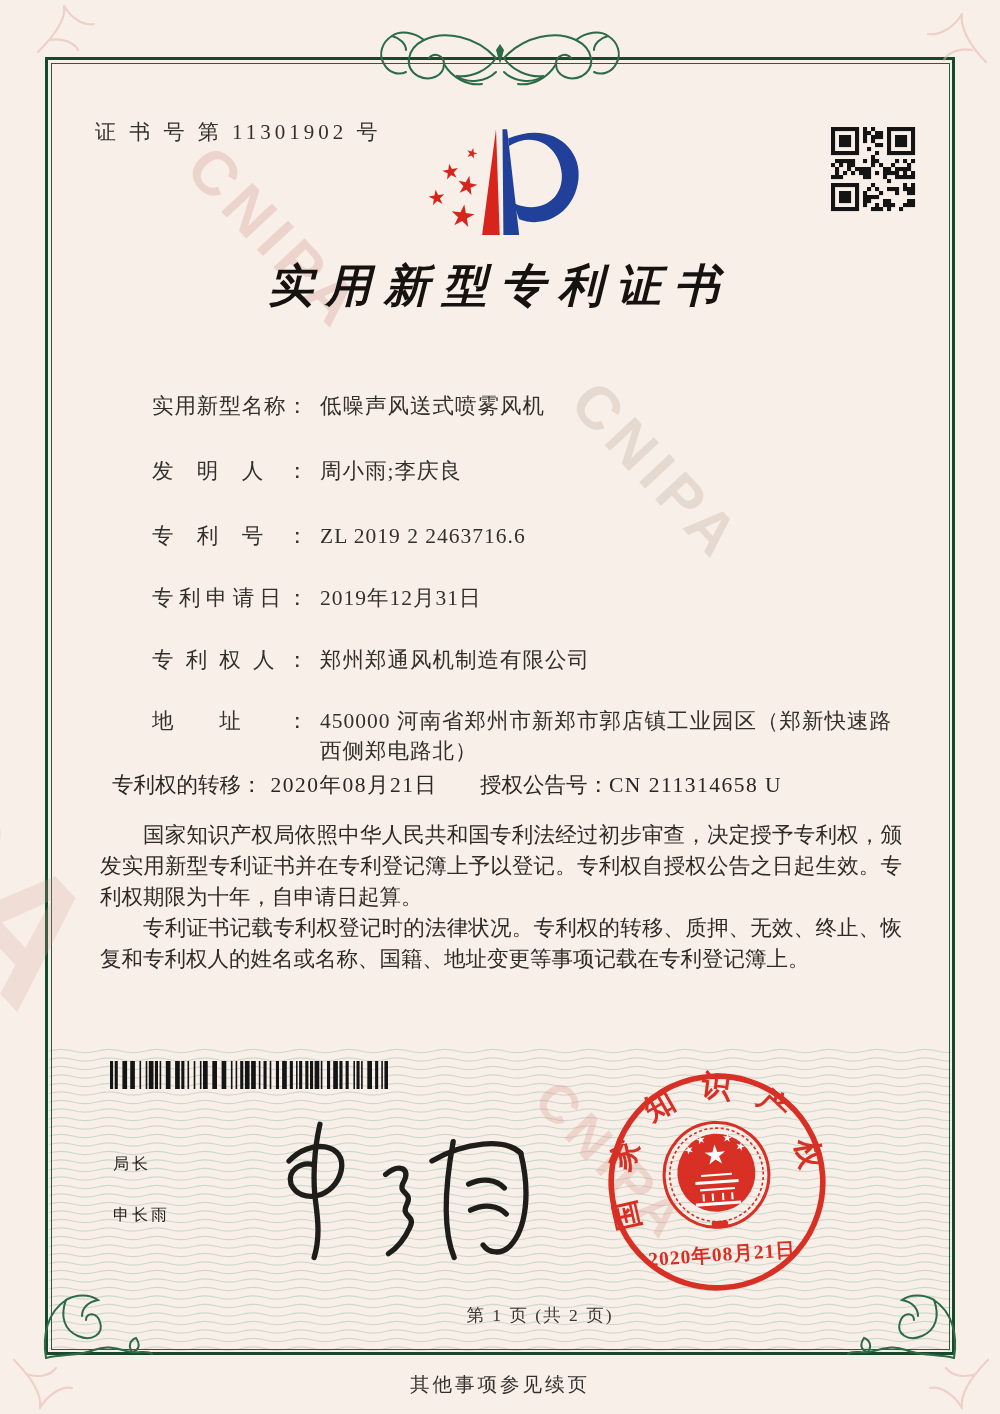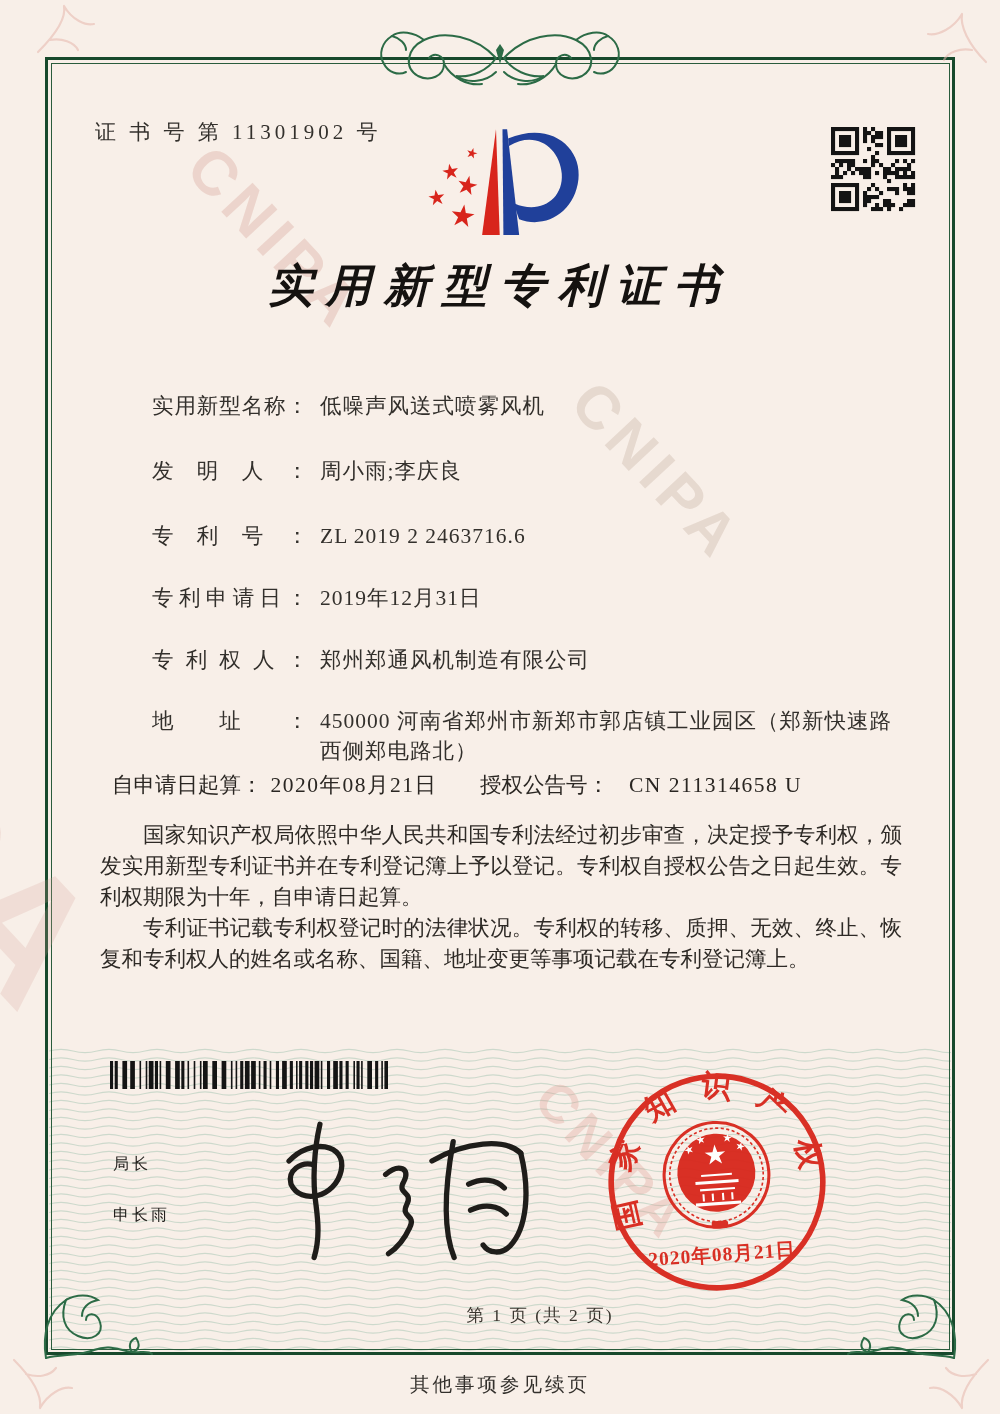--- a/index.html
+++ b/index.html
@@ -414,26 +414,26 @@
     </div>
     <div class="frow" style="top:645px">
       <span class="flabel">专利权人：</span>
       <span class="fvalue">郑州郑通风机制造有限公司</span>
     </div>
     <div class="frow" style="top:706px">
       <span class="flabel">地址：</span>
       <span class="fvalue" style="max-width:588px">450000 河南省郑州市新郑市郭店镇工业园区（郑新快速路西侧郑电路北）</span>
     </div>
     <div class="frow2" style="top:770px;left:0">
-      <span>自申请日起算：</span>
+      <span>专利权的转移：</span>
       <span style="margin-left:8px;letter-spacing:1.5px">2020年08月21日</span>
     </div>
     <div class="frow2" style="top:770px;left:368px">
       <span>授权公告号：</span>
-      <span style="margin-left:20px;letter-spacing:1.5px">CN 211314658 U</span>
+      <span style="margin-left:0;letter-spacing:1.5px">CN 211314658 U</span>
     </div>
   </div>
 
   <div class="body-text">
     <p>国家知识产权局依照中华人民共和国专利法经过初步审查，决定授予专利权，颁发实用新型专利证书并在专利登记簿上予以登记。专利权自授权公告之日起生效。专利权期限为十年，自申请日起算。</p>
     <p>专利证书记载专利权登记时的法律状况。专利权的转移、质押、无效、终止、恢复和专利权人的姓名或名称、国籍、地址变更等事项记载在专利登记簿上。</p>
   </div>
 
   <svg class="barcode" id="barcode">
       <rect x="0.0" y="0" width="3.1" height="28" fill="#141414"></rect>

